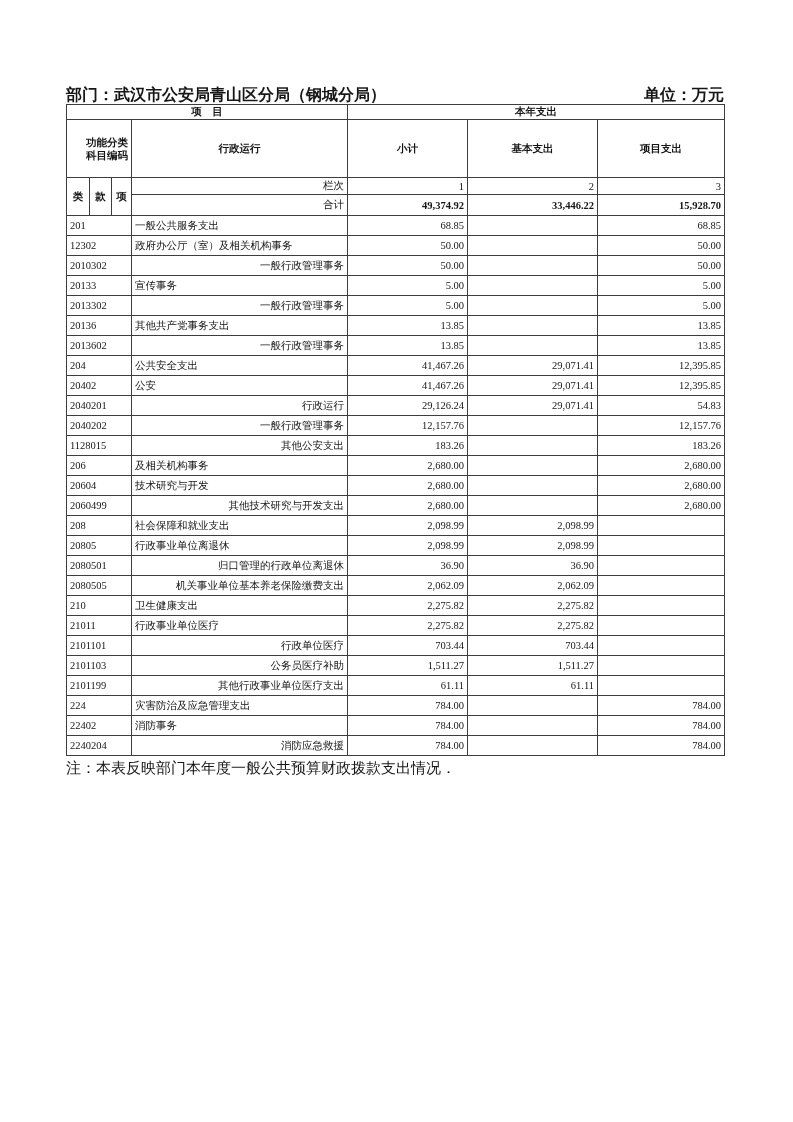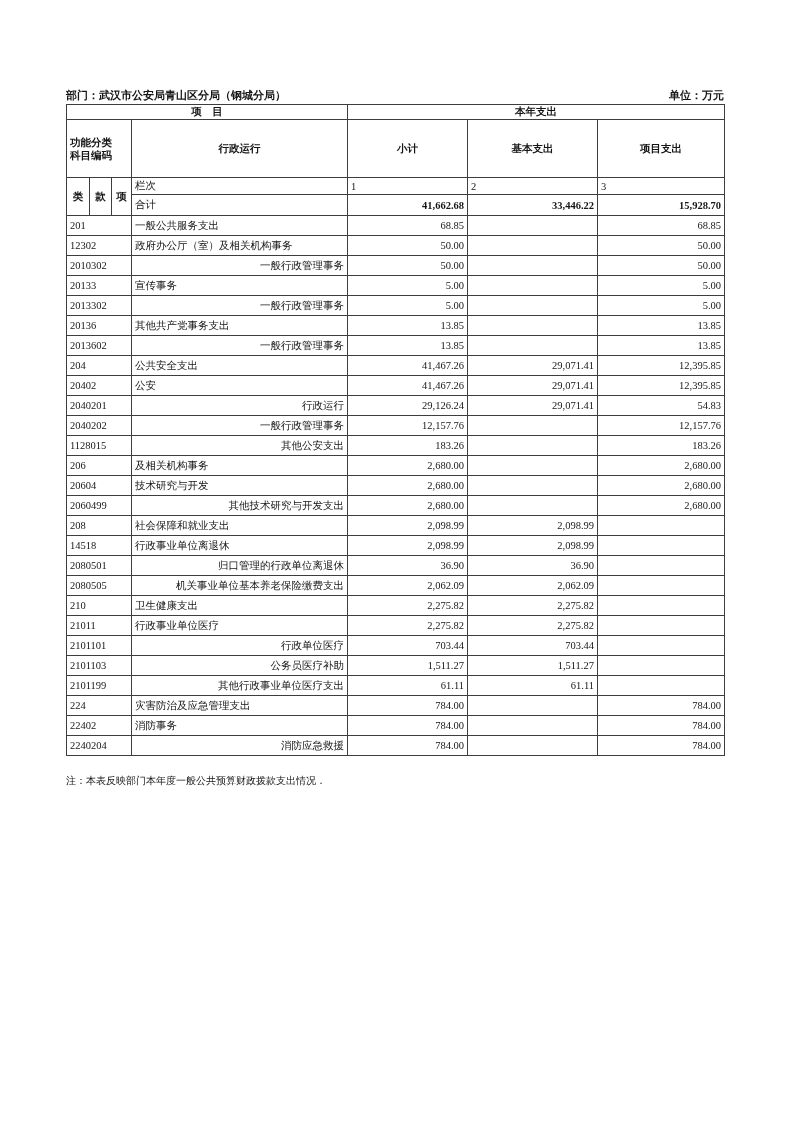--- a/index.html
+++ b/index.html
@@ -20,21 +20,21 @@
     font-weight: bold;
     letter-spacing: 1px;
     line-height: 24px;
     margin: 0 0 3px 0;
     white-space: nowrap;
   }
   .meta {
     display: flex;
     justify-content: space-between;
     align-items: flex-end;
-    font-size: 11px;
+    font-size: 16px;
     font-weight: bold;
     line-height: 14px;
     margin-bottom: 2px;
   }
   table.fiscal {
     border-collapse: collapse;
     table-layout: fixed;
     width: 658px;
     font-size: 10.5px;
   }
@@ -44,28 +44,28 @@
     overflow: hidden;
     white-space: nowrap;
     vertical-align: middle;
   }
   tr.hr1 { height: 14px; padding-left: 37px; }
   tr.hr2 { height: 58px; }
   tr.hr3 { height: 17px; }
   tr.hr4 { height: 21px; margin-top: 36px; }
   tbody tr { height: 20px; }
   td.hdr  { text-align: center; font-weight: bold; padding: 0 1px; }
-  td.plain{ text-align: left; font-weight: normal; padding: 0 1px; }
+  td.plain{ text-align: right; font-weight: normal; padding: 0 1px; }
   td.num  { text-align: right; }
   td.code { text-align: left; padding-left: 2px; }
   td.name { text-align: left; padding-left: 4px; }
   td.name.ind { padding-left: 20px; text-align: right; }
   tr.total-row td.num { font-weight: bold; }
-  .code2line { line-height: 13px; text-align: left; }
-  .notes { margin-top: 18px; font-size: 10px; }
+  .code2line { line-height: 13px; text-align: right; }
+  .notes { margin-top: 6px; font-size: 15px; }
   .note { margin-bottom: 12px; line-height: 13px; }
 </style>
 </head>
 <body>
 
 <div class="sheet">
 
 
   <div class="meta">
     <span>部门：武汉市公安局青山区分局（钢城分局）</span>
@@ -103,21 +103,21 @@
         <td class="hdr" rowspan="2">类</td>
         <td class="hdr" rowspan="2">款</td>
         <td class="hdr" rowspan="2">项</td>
         <td class="plain">栏次</td>
         <td class="plain">1</td>
         <td class="plain">2</td>
         <td class="plain">3</td>
       </tr>
       <tr class="hr4 total-row">
         <td class="plain">合计</td>
-        <td class="num">41,662.68</td>
+        <td class="num">49,374.92</td>
         <td class="num">33,446.22</td>
         <td class="num">15,928.70</td>
       </tr>
     </tbody>
     <tbody id="table-body">
         <tr>
           <td class="code" colspan="3">201</td>
           <td class="name">一般公共服务支出</td>
           <td class="num">68.85</td>
           <td class="num"></td>
@@ -222,21 +222,21 @@
           <td class="num">2,680.00</td>
         </tr>
         <tr>
           <td class="code" colspan="3">208</td>
           <td class="name">社会保障和就业支出</td>
           <td class="num">2,098.99</td>
           <td class="num">2,098.99</td>
           <td class="num"></td>
         </tr>
         <tr>
-          <td class="code" colspan="3">14518</td>
+          <td class="code" colspan="3">20805</td>
           <td class="name">行政事业单位离退休</td>
           <td class="num">2,098.99</td>
           <td class="num">2,098.99</td>
           <td class="num"></td>
         </tr>
         <tr>
           <td class="code" colspan="3">2080501</td>
           <td class="name ind">归口管理的行政单位离退休</td>
           <td class="num">36.90</td>
           <td class="num">36.90</td>

